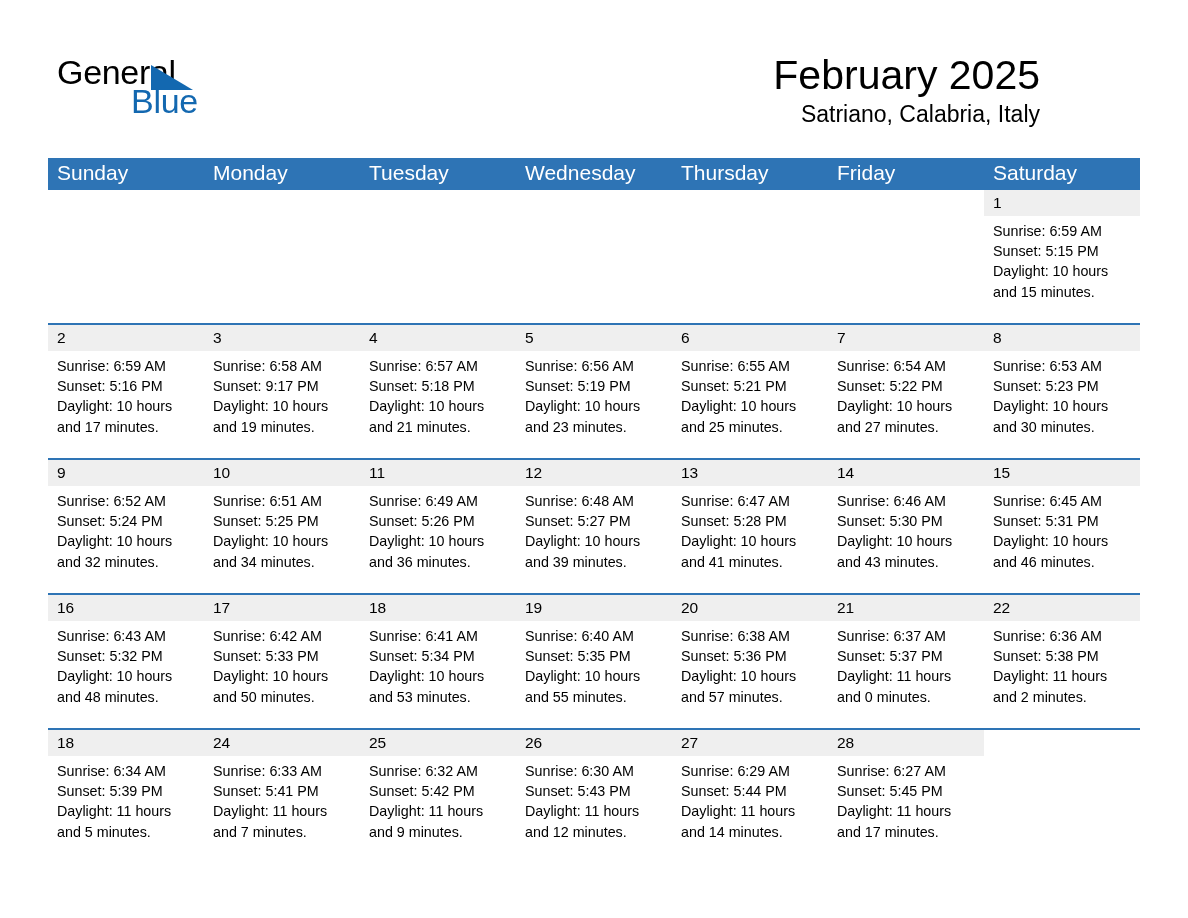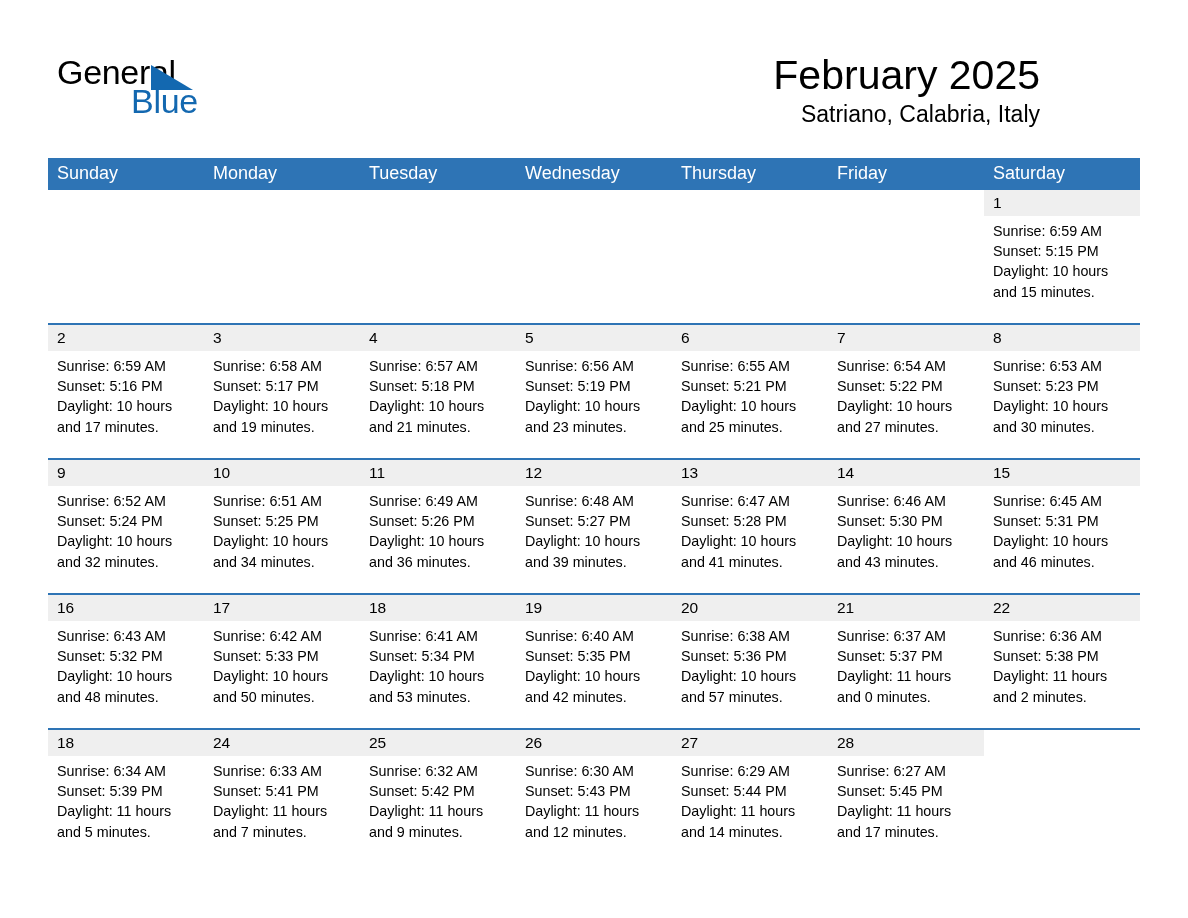--- a/index.html
+++ b/index.html
@@ -98,21 +98,21 @@
   }
   .dow-row {
     display: flex;
     background: #2e74b5;
     height: 30px;
   }
   .dow-cell {
     flex: 1 1 0;
     min-width: 0;
     color: #ffffff;
-    font-size: 18px;
+    font-size: 21px;
     line-height: 30px;
     padding-left: 9px;
     box-sizing: border-box;
     white-space: nowrap;
   }
   .week-row {
     display: flex;
     height: 135px;
     border-top: 2px solid #2e74b5;
     box-sizing: border-box;
@@ -238,21 +238,21 @@
             <span class="info-line">Daylight: 10 hours</span>
             <span class="info-line">and 17 minutes.</span>
           </div>
         </div>
         <div class="day-cell filled">
           <div class="daynum-band">
             <span class="daynum">3</span>
           </div>
           <div class="day-info">
             <span class="info-line">Sunrise: 6:58 AM</span>
-            <span class="info-line">Sunset: 5:17 PM</span>
+            <span class="info-line">Sunset: 9:17 PM</span>
             <span class="info-line">Daylight: 10 hours</span>
             <span class="info-line">and 19 minutes.</span>
           </div>
         </div>
         <div class="day-cell filled">
           <div class="daynum-band">
             <span class="daynum">4</span>
           </div>
           <div class="day-info">
             <span class="info-line">Sunrise: 6:57 AM</span>
@@ -420,21 +420,21 @@
           </div>
         </div>
         <div class="day-cell filled">
           <div class="daynum-band">
             <span class="daynum">19</span>
           </div>
           <div class="day-info">
             <span class="info-line">Sunrise: 6:40 AM</span>
             <span class="info-line">Sunset: 5:35 PM</span>
             <span class="info-line">Daylight: 10 hours</span>
-            <span class="info-line">and 42 minutes.</span>
+            <span class="info-line">and 55 minutes.</span>
           </div>
         </div>
         <div class="day-cell filled">
           <div class="daynum-band">
             <span class="daynum">20</span>
           </div>
           <div class="day-info">
             <span class="info-line">Sunrise: 6:38 AM</span>
             <span class="info-line">Sunset: 5:36 PM</span>
             <span class="info-line">Daylight: 10 hours</span>

